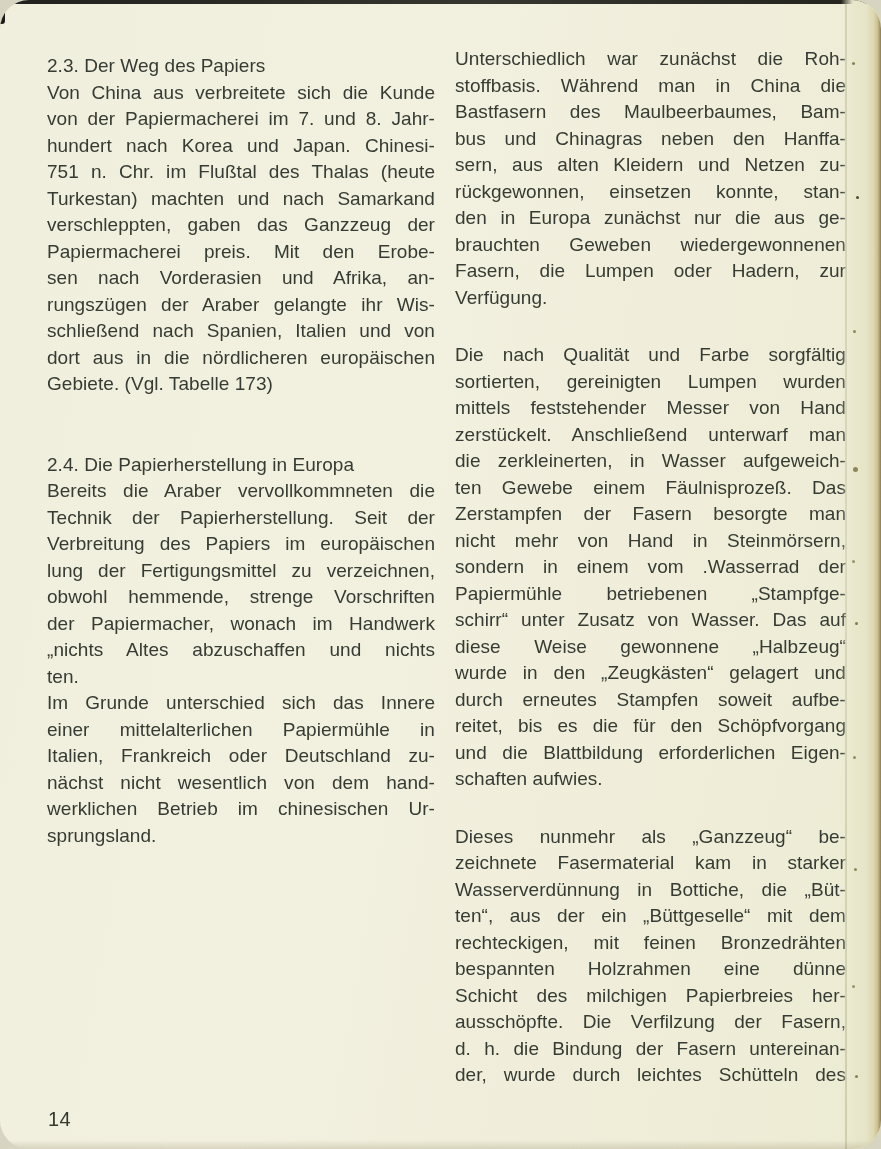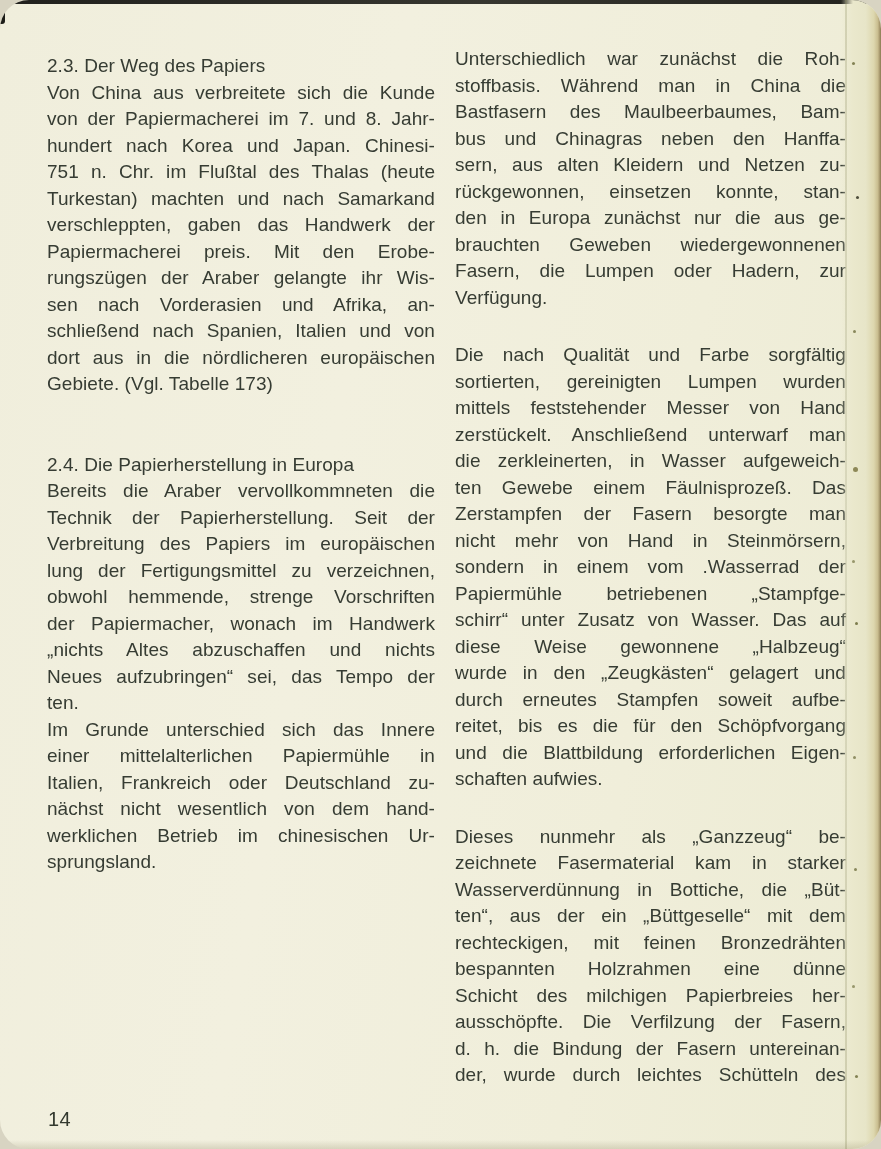--- a/index.html
+++ b/index.html
@@ -98,37 +98,36 @@
   <div class="top-strip"></div>
   <div class="left-edge-mark"></div>
 
   <div class="col col-left" id="col-left">
       <div class="line heading">2.3. Der Weg des Papiers</div>
       <div class="line just">Von China aus verbreitete sich die Kunde</div>
       <div class="line just">von der Papiermacherei im 7. und 8. Jahr-</div>
       <div class="line just">hundert nach Korea und Japan. Chinesi-</div>
       <div class="line just">751 n. Chr. im Flußtal des Thalas (heute</div>
       <div class="line just">Turkestan) machten und nach Samarkand</div>
-      <div class="line just">verschleppten, gaben das Handwerk der</div>
+      <div class="line just">verschleppten, gaben das Ganzzeug der</div>
       <div class="line just">Papiermacherei preis. Mit den Erobe-</div>
+      <div class="line just">sen nach Vorderasien und Afrika, an-</div>
       <div class="line just">rungszügen der Araber gelangte ihr Wis-</div>
-      <div class="line just">sen nach Vorderasien und Afrika, an-</div>
       <div class="line just">schließend nach Spanien, Italien und von</div>
       <div class="line just">dort aus in die nördlicheren europäischen</div>
       <div class="line">Gebiete. (Vgl. Tabelle 173)</div>
       <div class="spacer" style="height: 54px;"></div>
       <div class="line heading">2.4. Die Papierherstellung in Europa</div>
       <div class="line just">Bereits die Araber vervollkommneten die</div>
       <div class="line just">Technik der Papierherstellung. Seit der</div>
       <div class="line just">Verbreitung des Papiers im europäischen</div>
       <div class="line just">lung der Fertigungsmittel zu verzeichnen,</div>
       <div class="line just">obwohl hemmende, strenge Vorschriften</div>
       <div class="line just">der Papiermacher, wonach im Handwerk</div>
       <div class="line just">„nichts Altes abzuschaffen und nichts</div>
-      <div class="line just">Neues aufzubringen“ sei, das Tempo der</div>
       <div class="line">ten.</div>
       <div class="line just">Im Grunde unterschied sich das Innere</div>
       <div class="line just">einer mittelalterlichen Papiermühle in</div>
       <div class="line just">Italien, Frankreich oder Deutschland zu-</div>
       <div class="line just">nächst nicht wesentlich von dem hand-</div>
       <div class="line just">werklichen Betrieb im chinesischen Ur-</div>
       <div class="line">sprungsland.</div>
     </div>
   <div class="col col-right" id="col-right">
       <div class="line just">Unterschiedlich war zunächst die Roh-</div>

